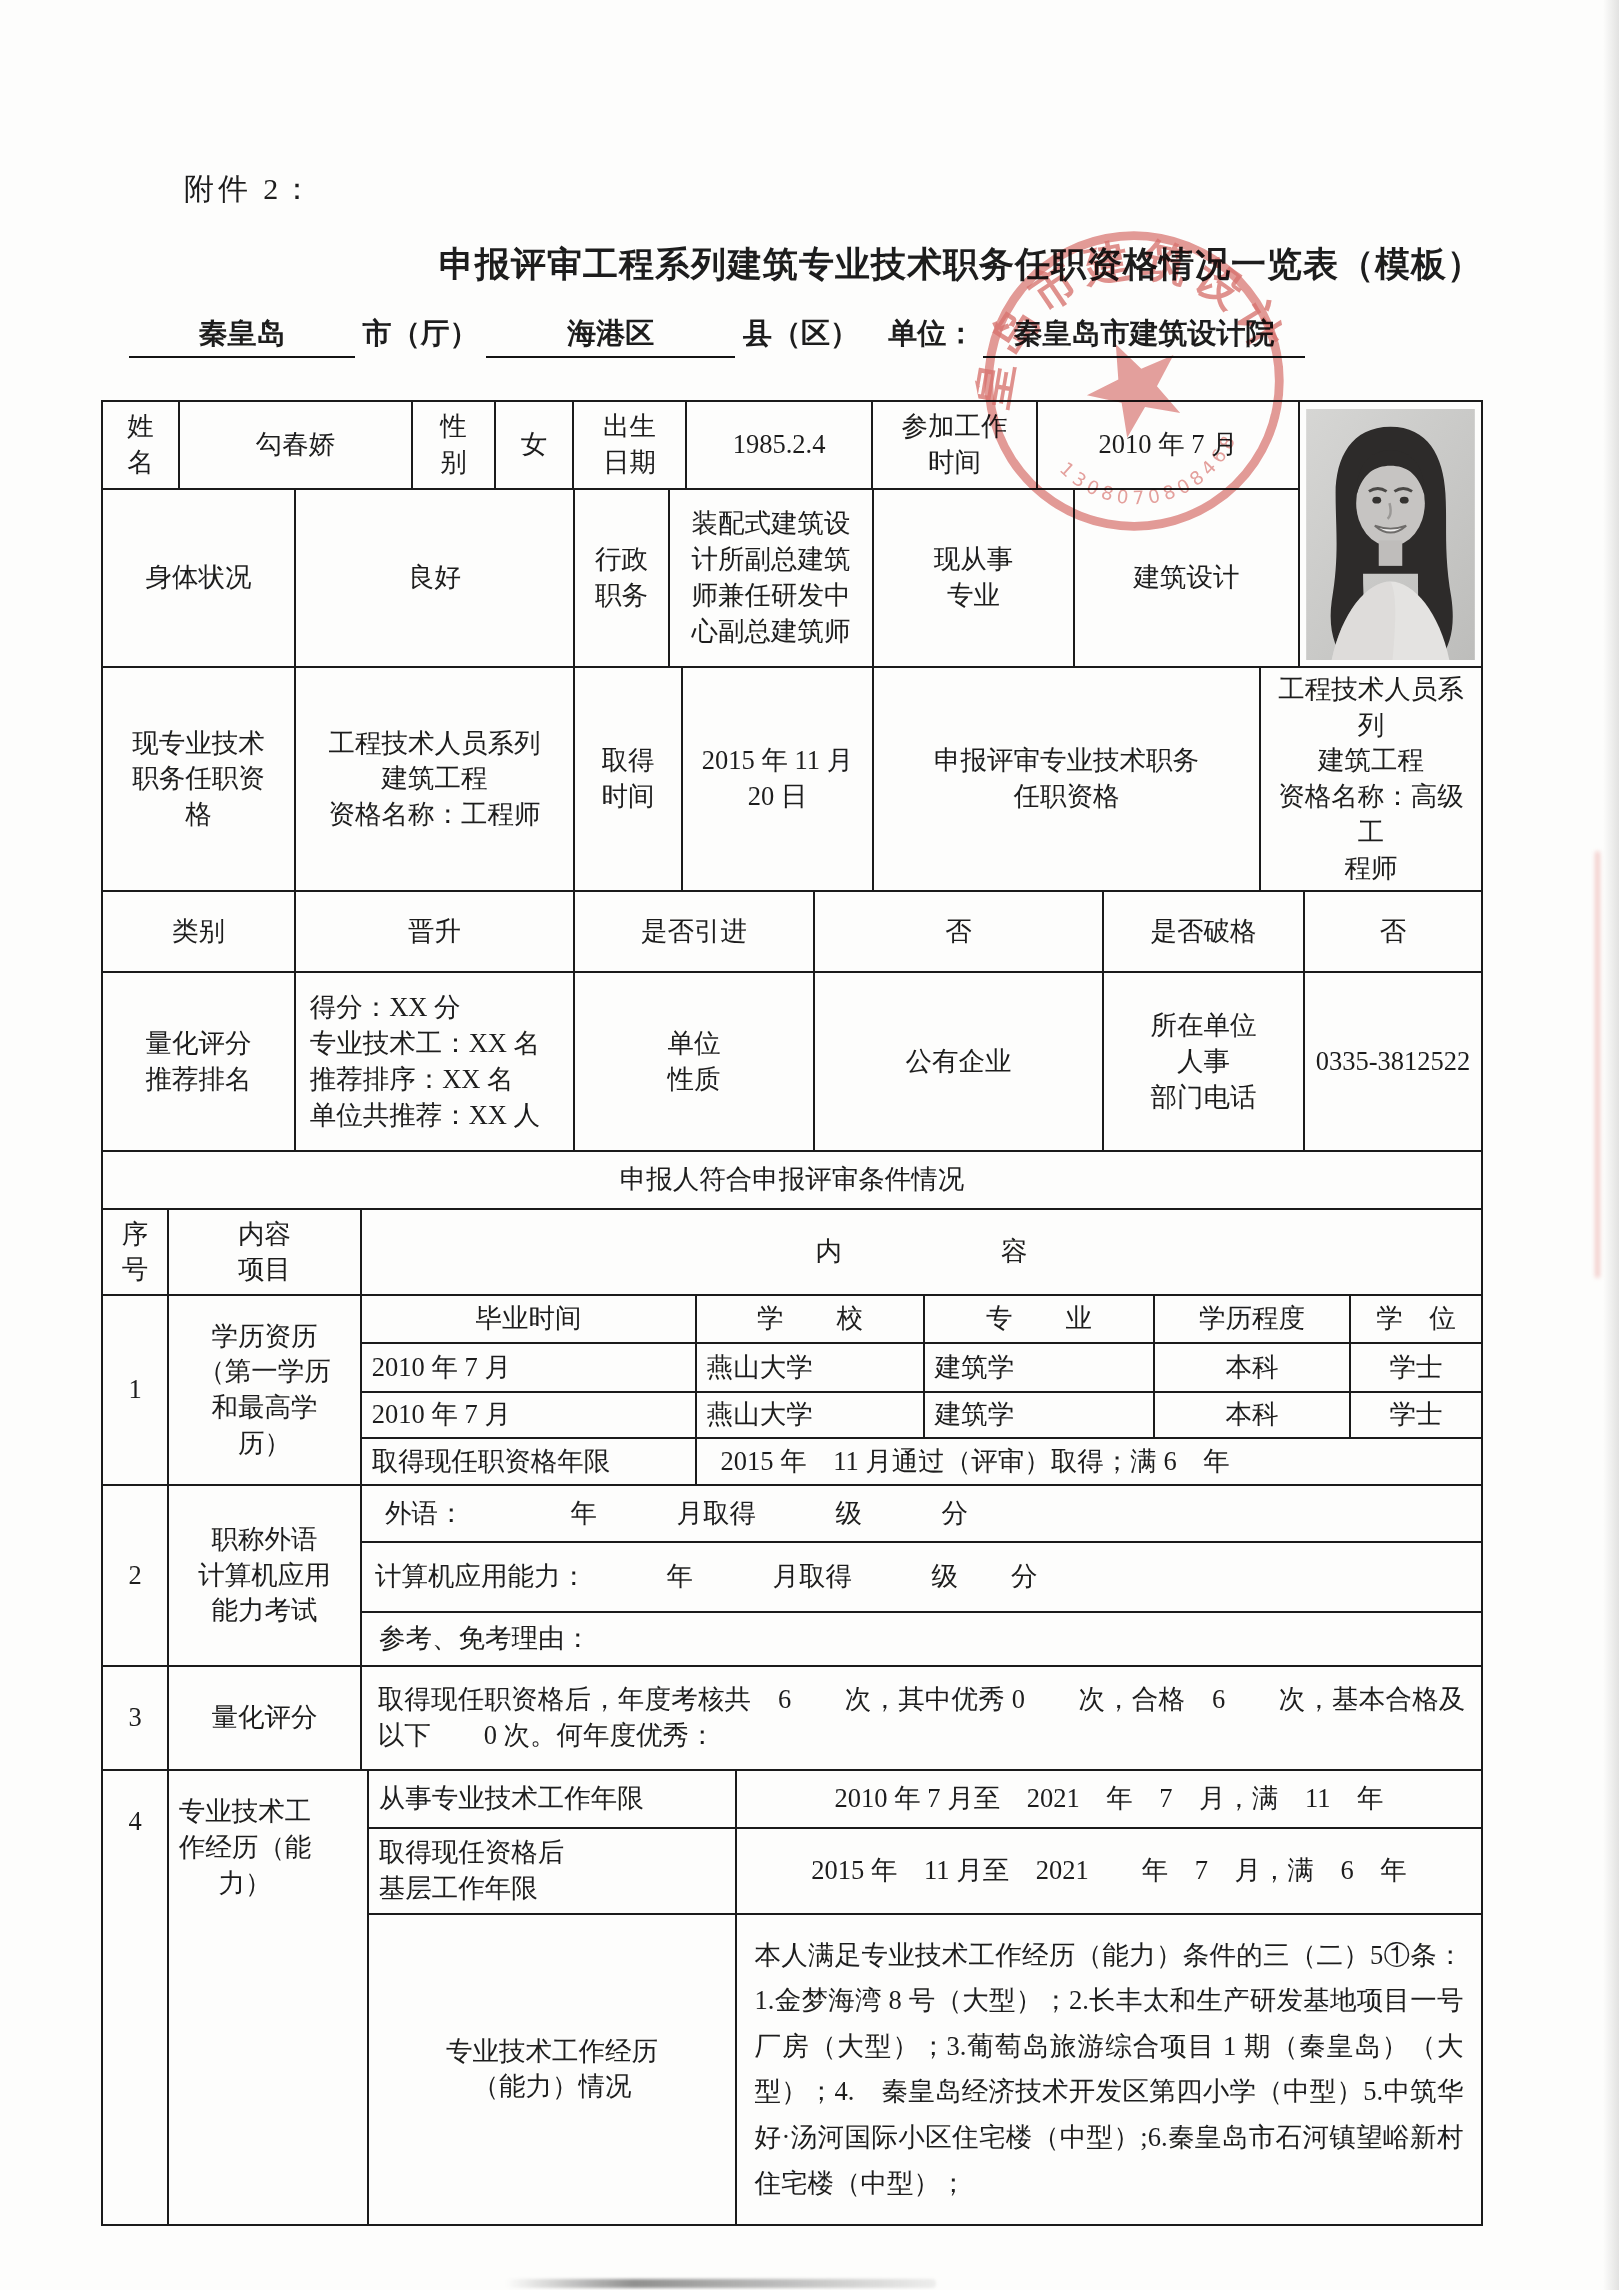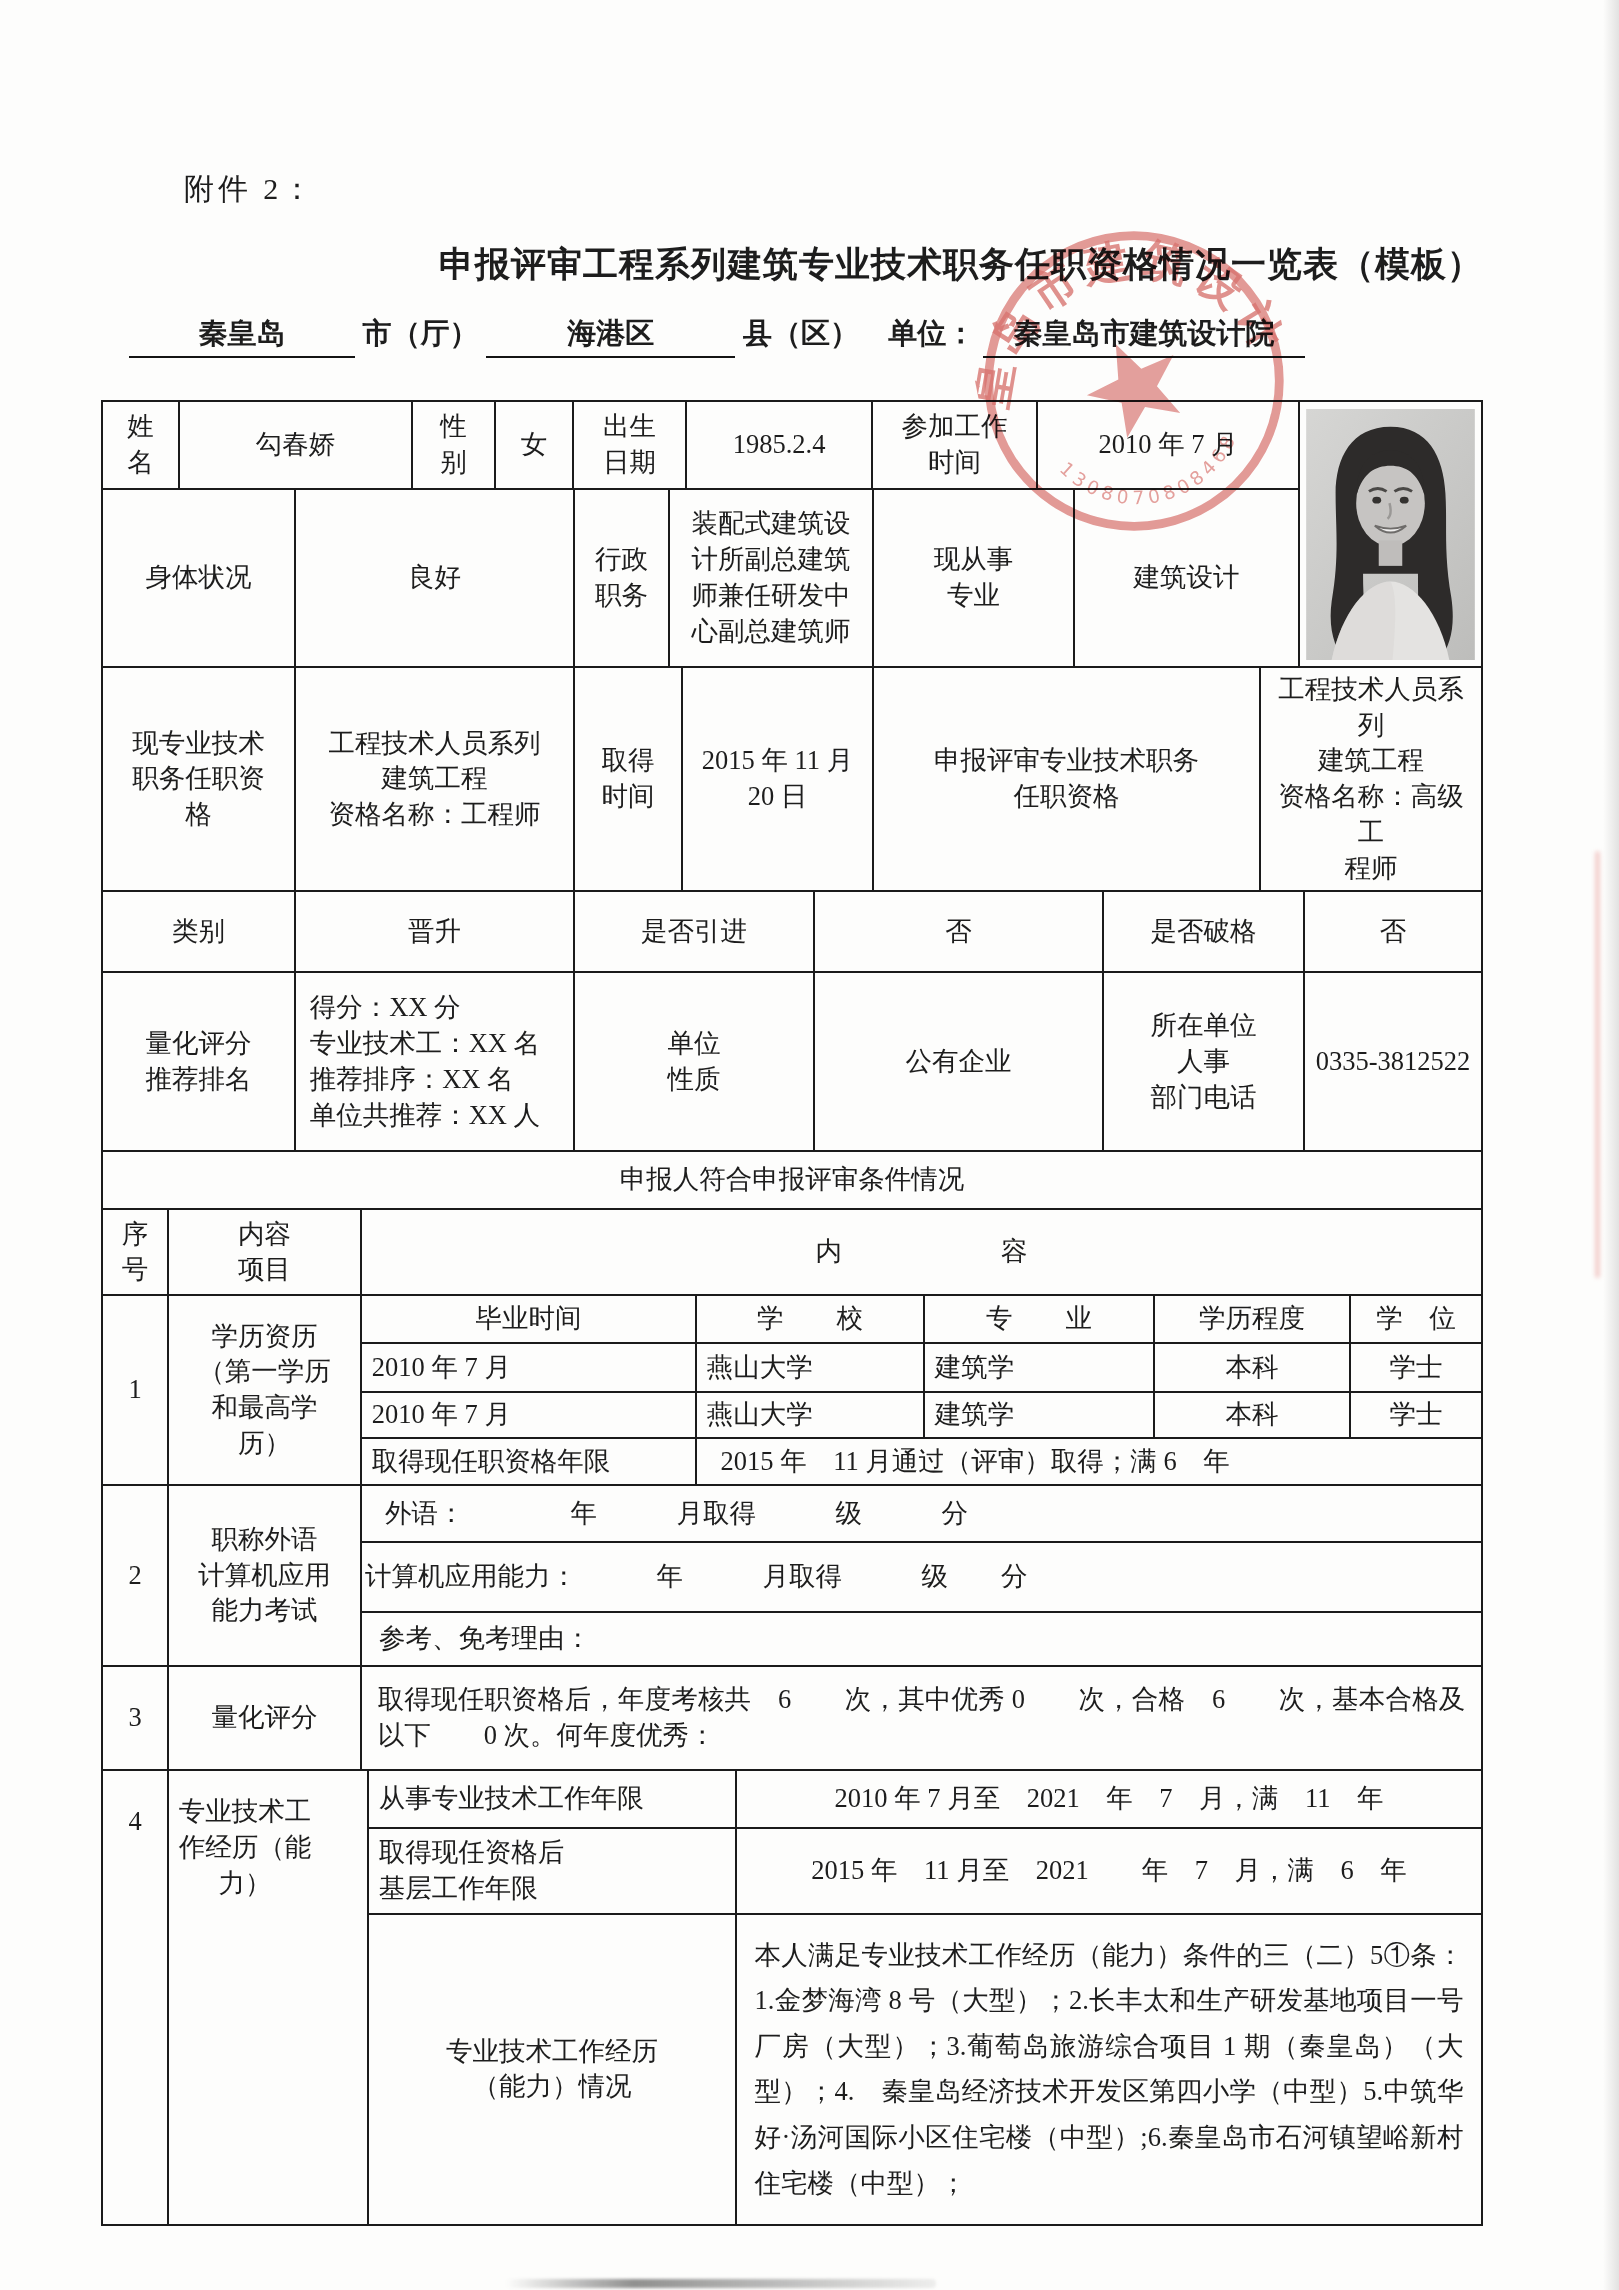--- a/index.html
+++ b/index.html
@@ -240,21 +240,21 @@
     <div class="tr">
       <div class="td" style="width:64px;padding:3.9px 2px">2</div>
       <div class="td pre" style="width:193px">职称外语
 计算机应用
 能力考试</div>
       <div class="inner" style="flex:1">
         <div class="tr" style="min-height:55px">
           <div class="td left" style="flex:1;padding-left:23px">外语：　　　　年　　　月取得　　　级　　　分</div>
         </div>
         <div class="tr" style="min-height:68px">
-          <div class="td left" style="flex:1;padding-left:3px">计算机应用能力：　　　年　　　月取得　　　级　　分</div>
+          <div class="td left" style="flex:1;padding-left:13px">计算机应用能力：　　　年　　　月取得　　　级　　分</div>
         </div>
         <div class="tr" style="min-height:52px">
           <div class="td left" style="flex:1;padding-left:17px">参考、免考理由：</div>
         </div>
       </div>
     </div>
 
     <div class="tr">
       <div class="td" style="width:64px;padding:3.9px 2px">3</div>
       <div class="td" style="width:193px">量化评分</div>

